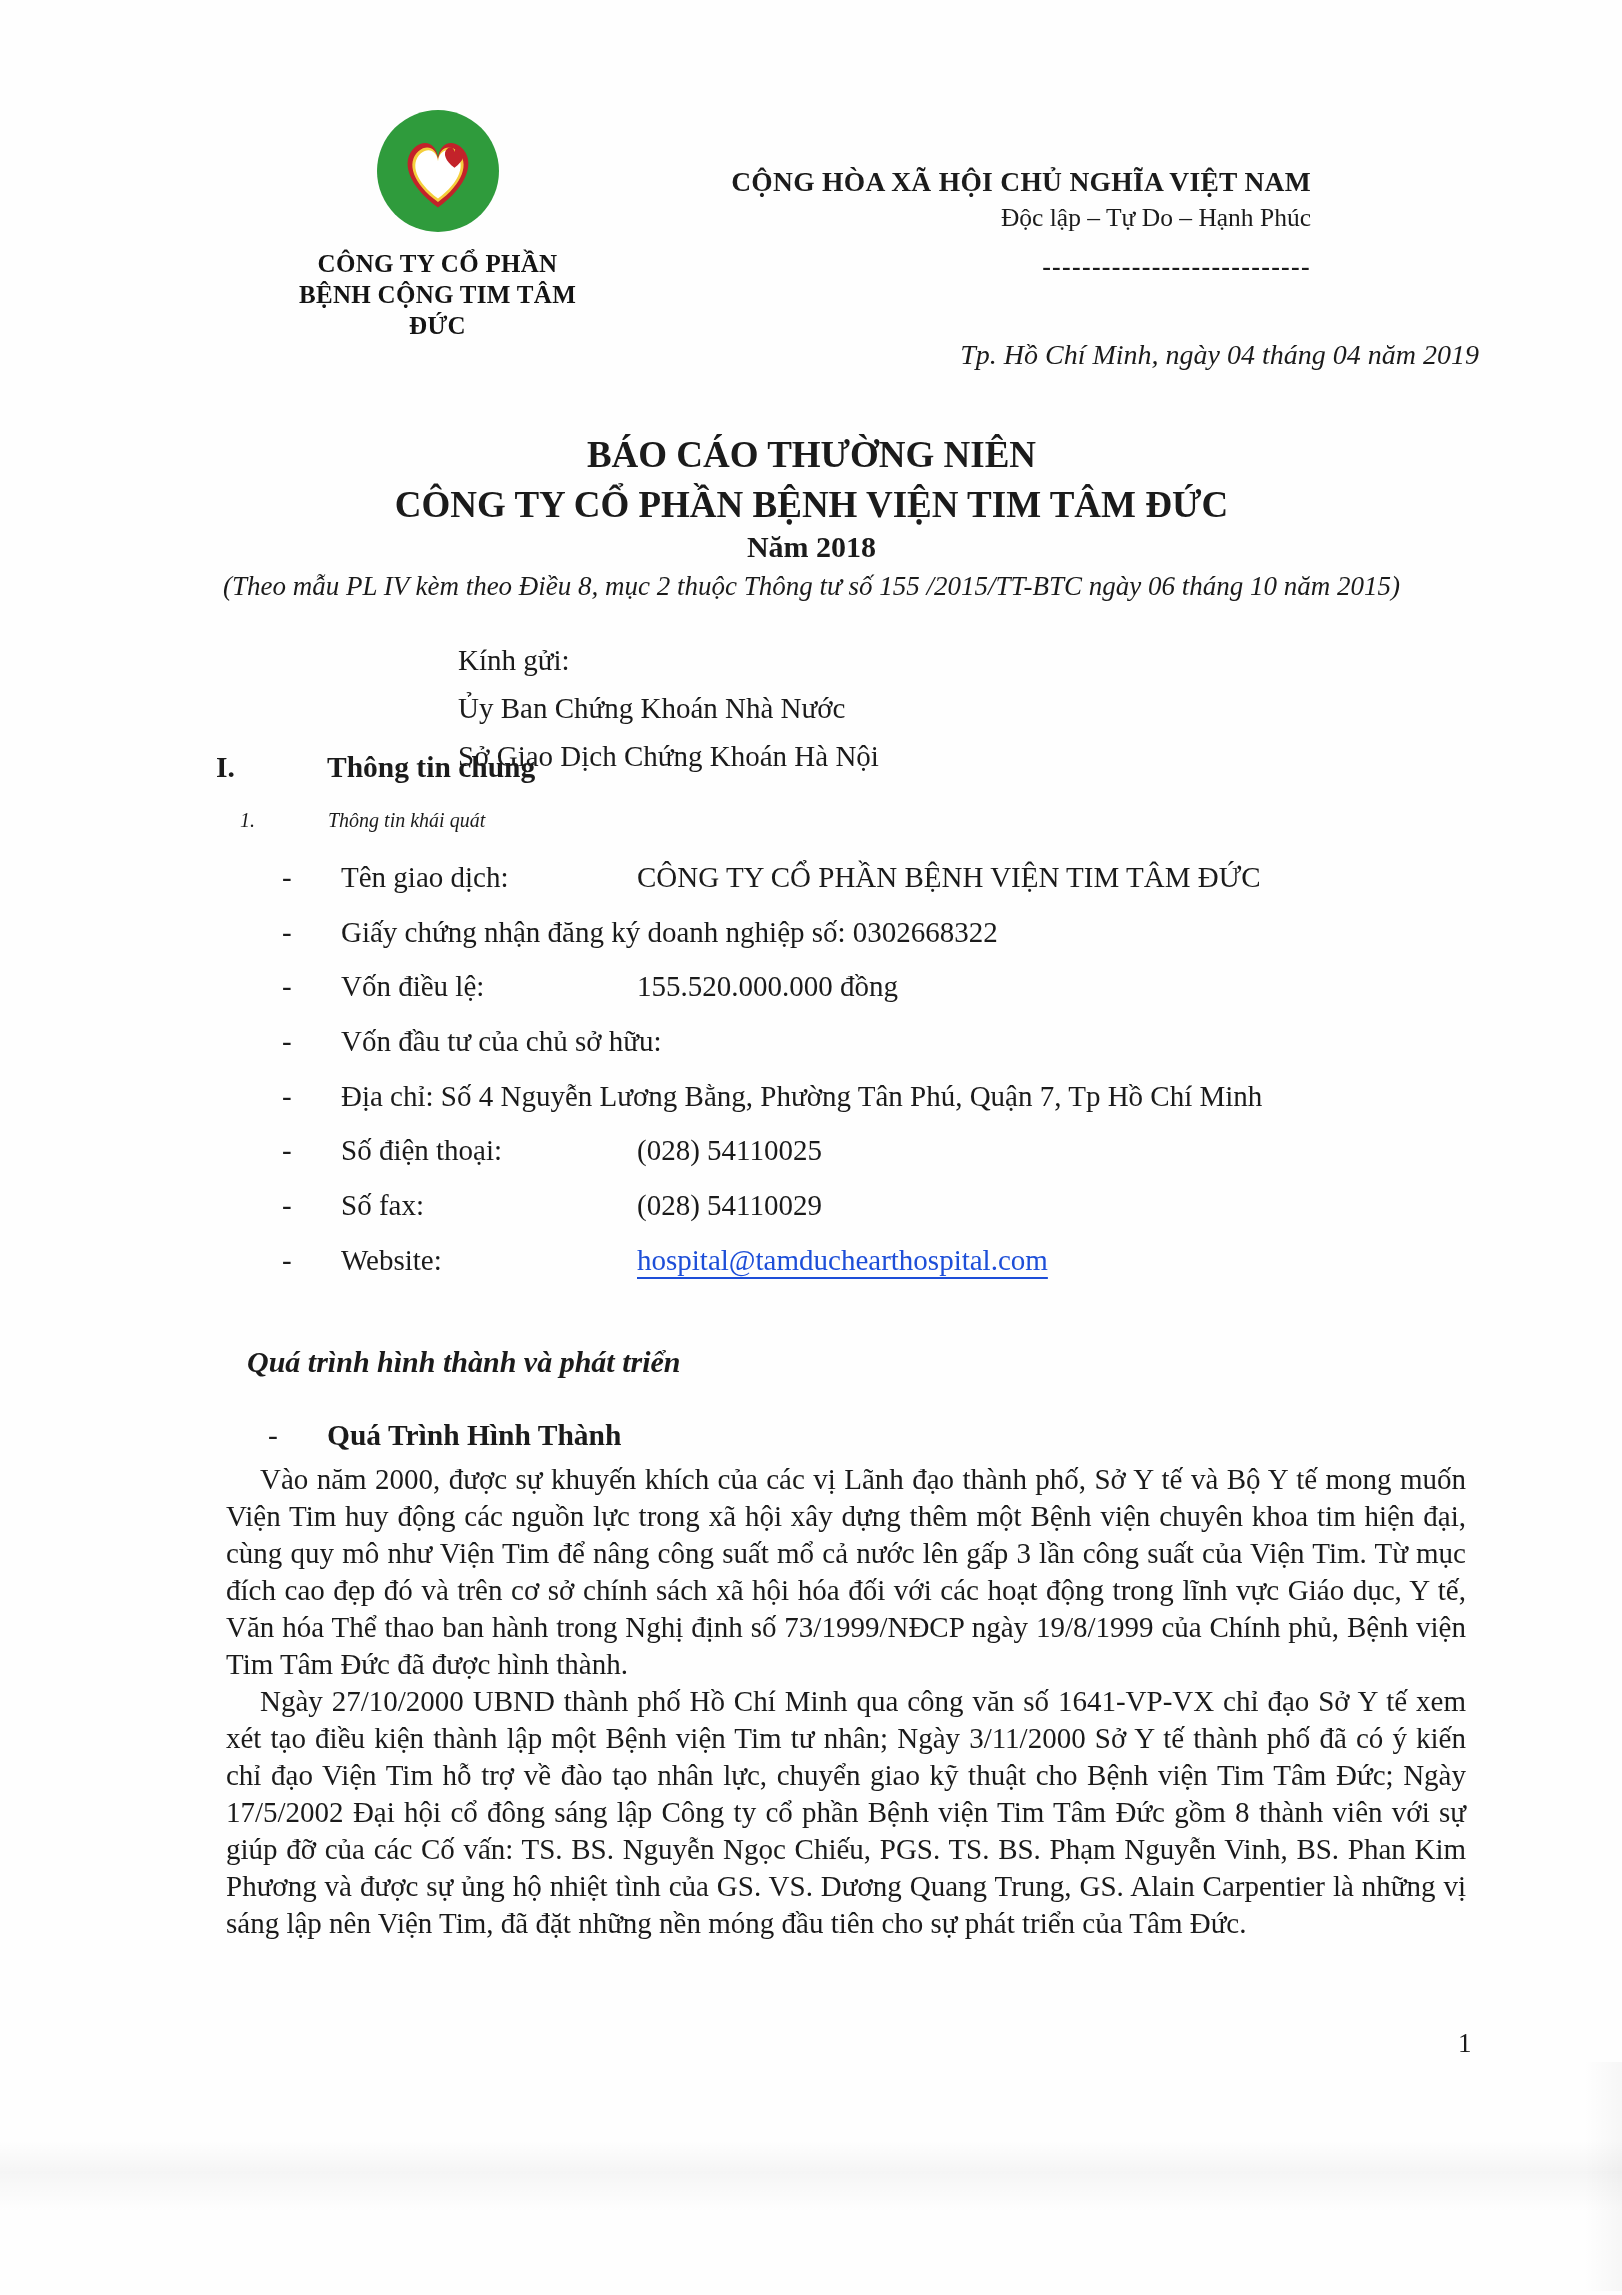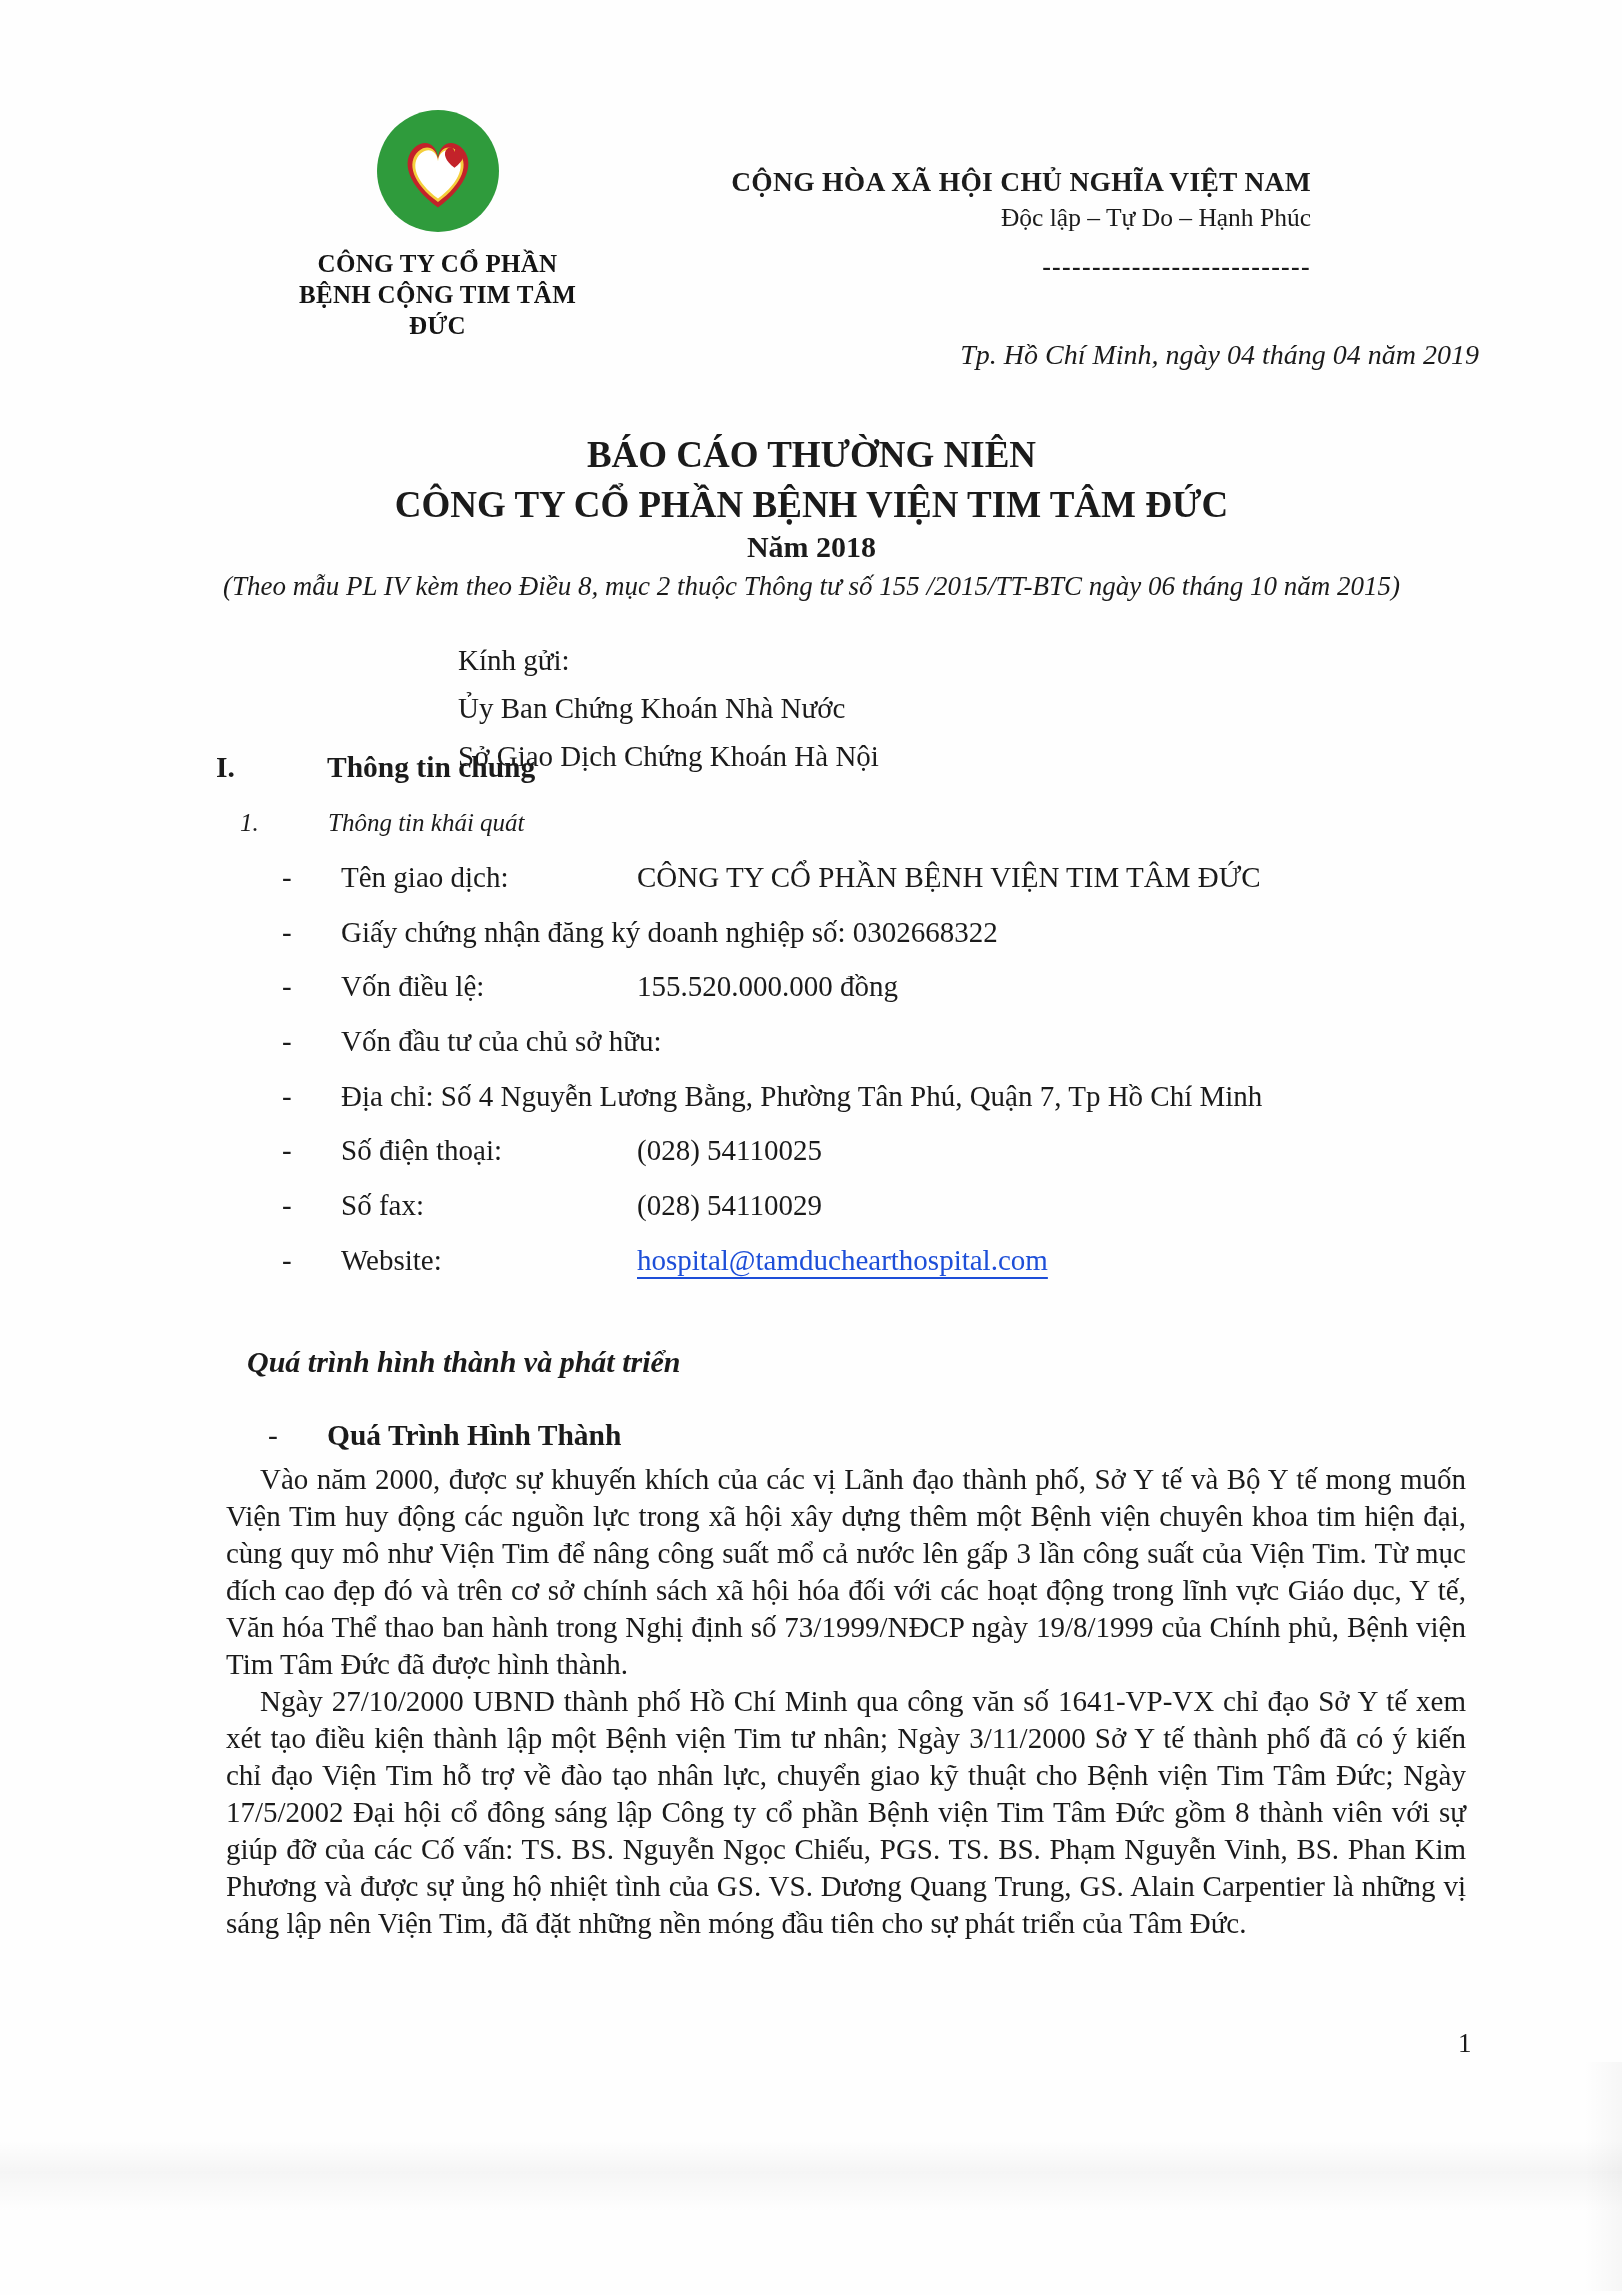--- a/index.html
+++ b/index.html
@@ -87,21 +87,21 @@
     padding-left: 216px;
     font-weight: bold;
     font-size: 29.5px;
   }
   .sec-heading .sec-num { display: inline-block; width: 111px; }
   .sub-heading {
     position: absolute;
     left: 0; top: 809px;
     padding-left: 240px;
     font-style: italic;
-    font-size: 25px;
+    font-size: 20px;
   }
   .sub-heading .sub-num { display: inline-block; width: 88px; }
 
   .items-list {
     position: absolute;
     left: 0; top: 859px;
     width: 1479px;
     margin-left: 14px;
   }
   .item {

